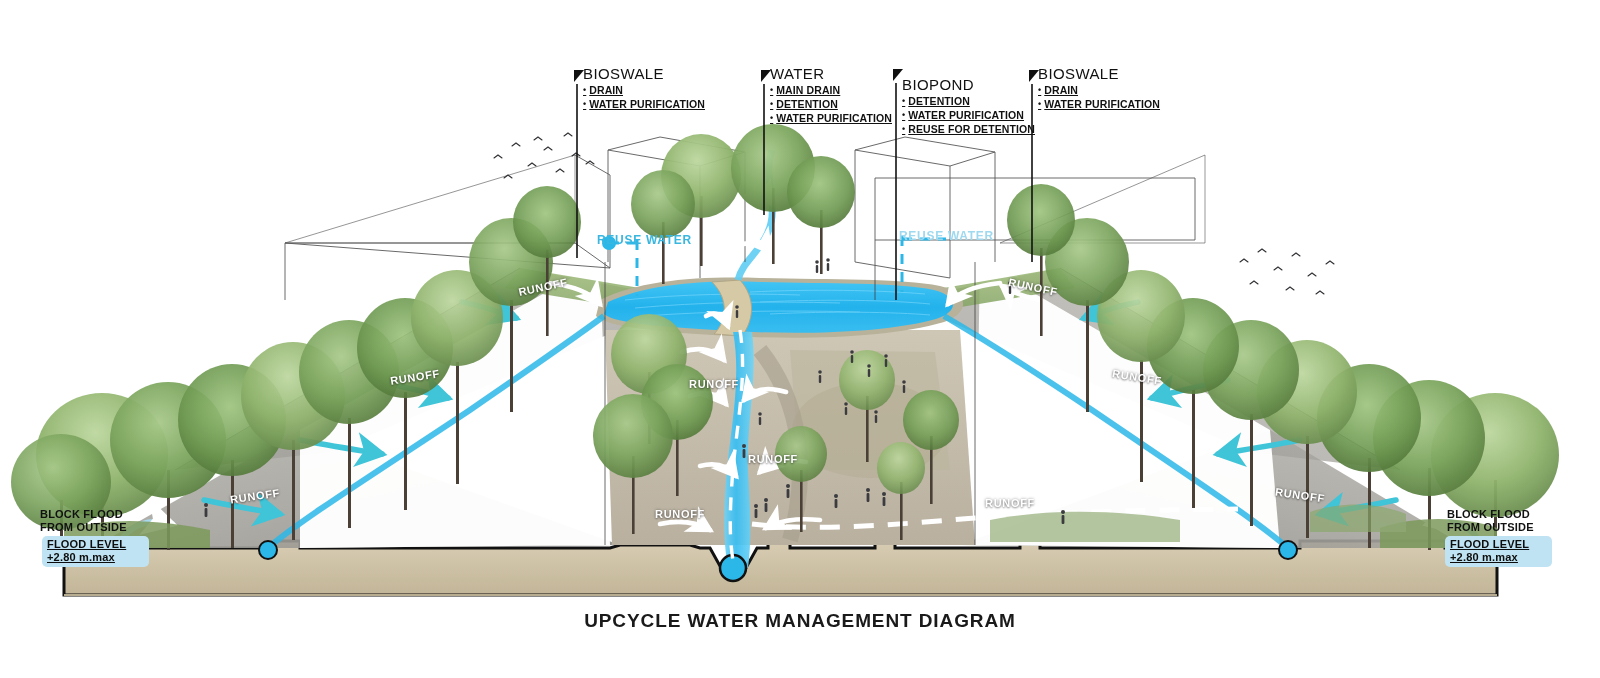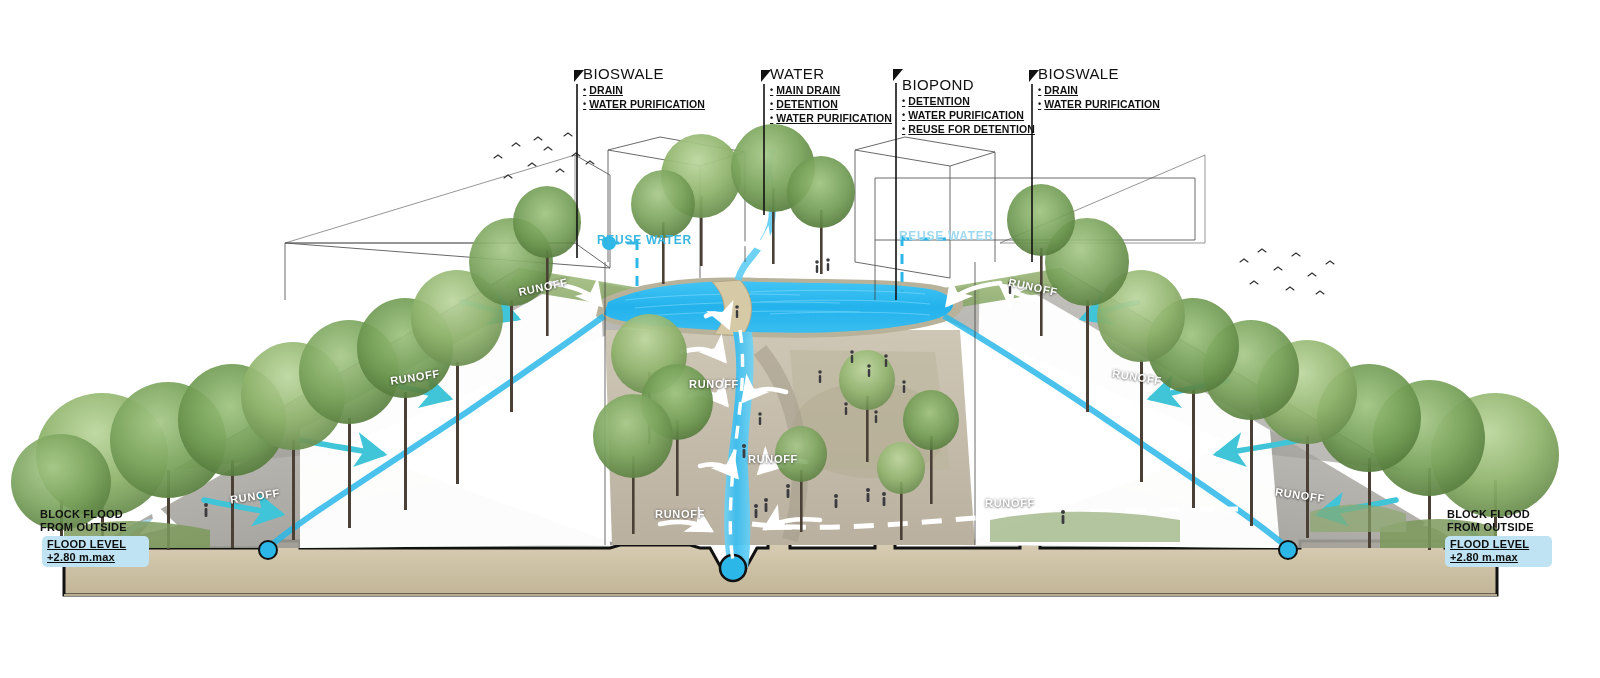--- a/index.html
+++ b/index.html
@@ -646,14 +646,15 @@
 
   <div class="blockflood" style="left:1447px; top:508px; text-align:left;">
     <div>BLOCK FLOOD</div>
     <div>FROM OUTSIDE</div>
   </div>
   <div class="floodbadge" style="left:1445px; top:536px;">
     <div>FLOOD LEVEL</div>
     <div>+2.80 m.max</div>
   </div>
 
+  <div id="diagram-title">UPCYCLE WATER MANAGEMENT DIAGRAM</div>
 
 </div>
 
 </body></html>

